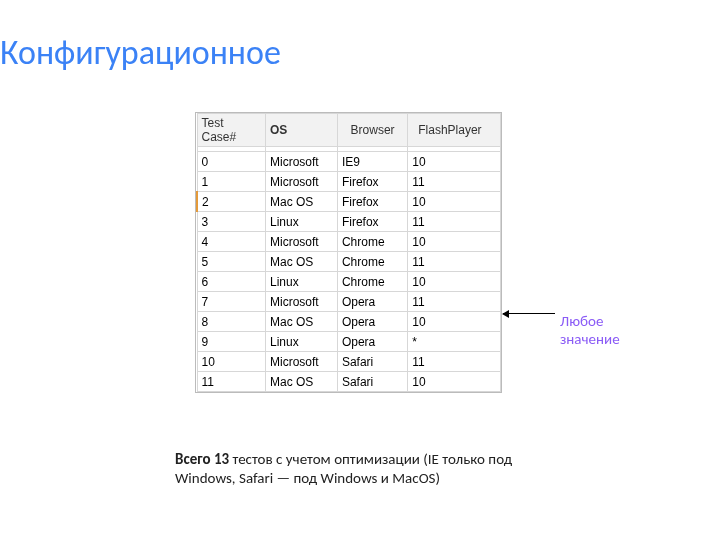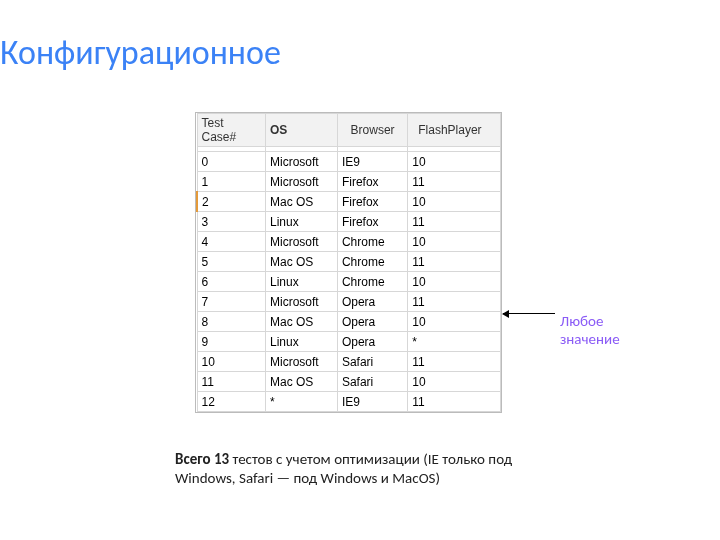--- a/index.html
+++ b/index.html
@@ -182,26 +182,20 @@
           <td>Microsoft</td>
           <td>Safari</td>
           <td>11</td>
         </tr>
         <tr>
           <td>11</td>
           <td>Mac OS</td>
           <td>Safari</td>
           <td>10</td>
         </tr>
-        <tr>
-          <td>12</td>
-          <td>*</td>
-          <td>IE9</td>
-          <td>11</td>
-        </tr>
       </tbody>
   </table>
 </div>
 
 <div class="arrow"></div>
 <div class="annotation">
   <span>Любое</span><br>
   <span>значение</span>
 </div>
 

